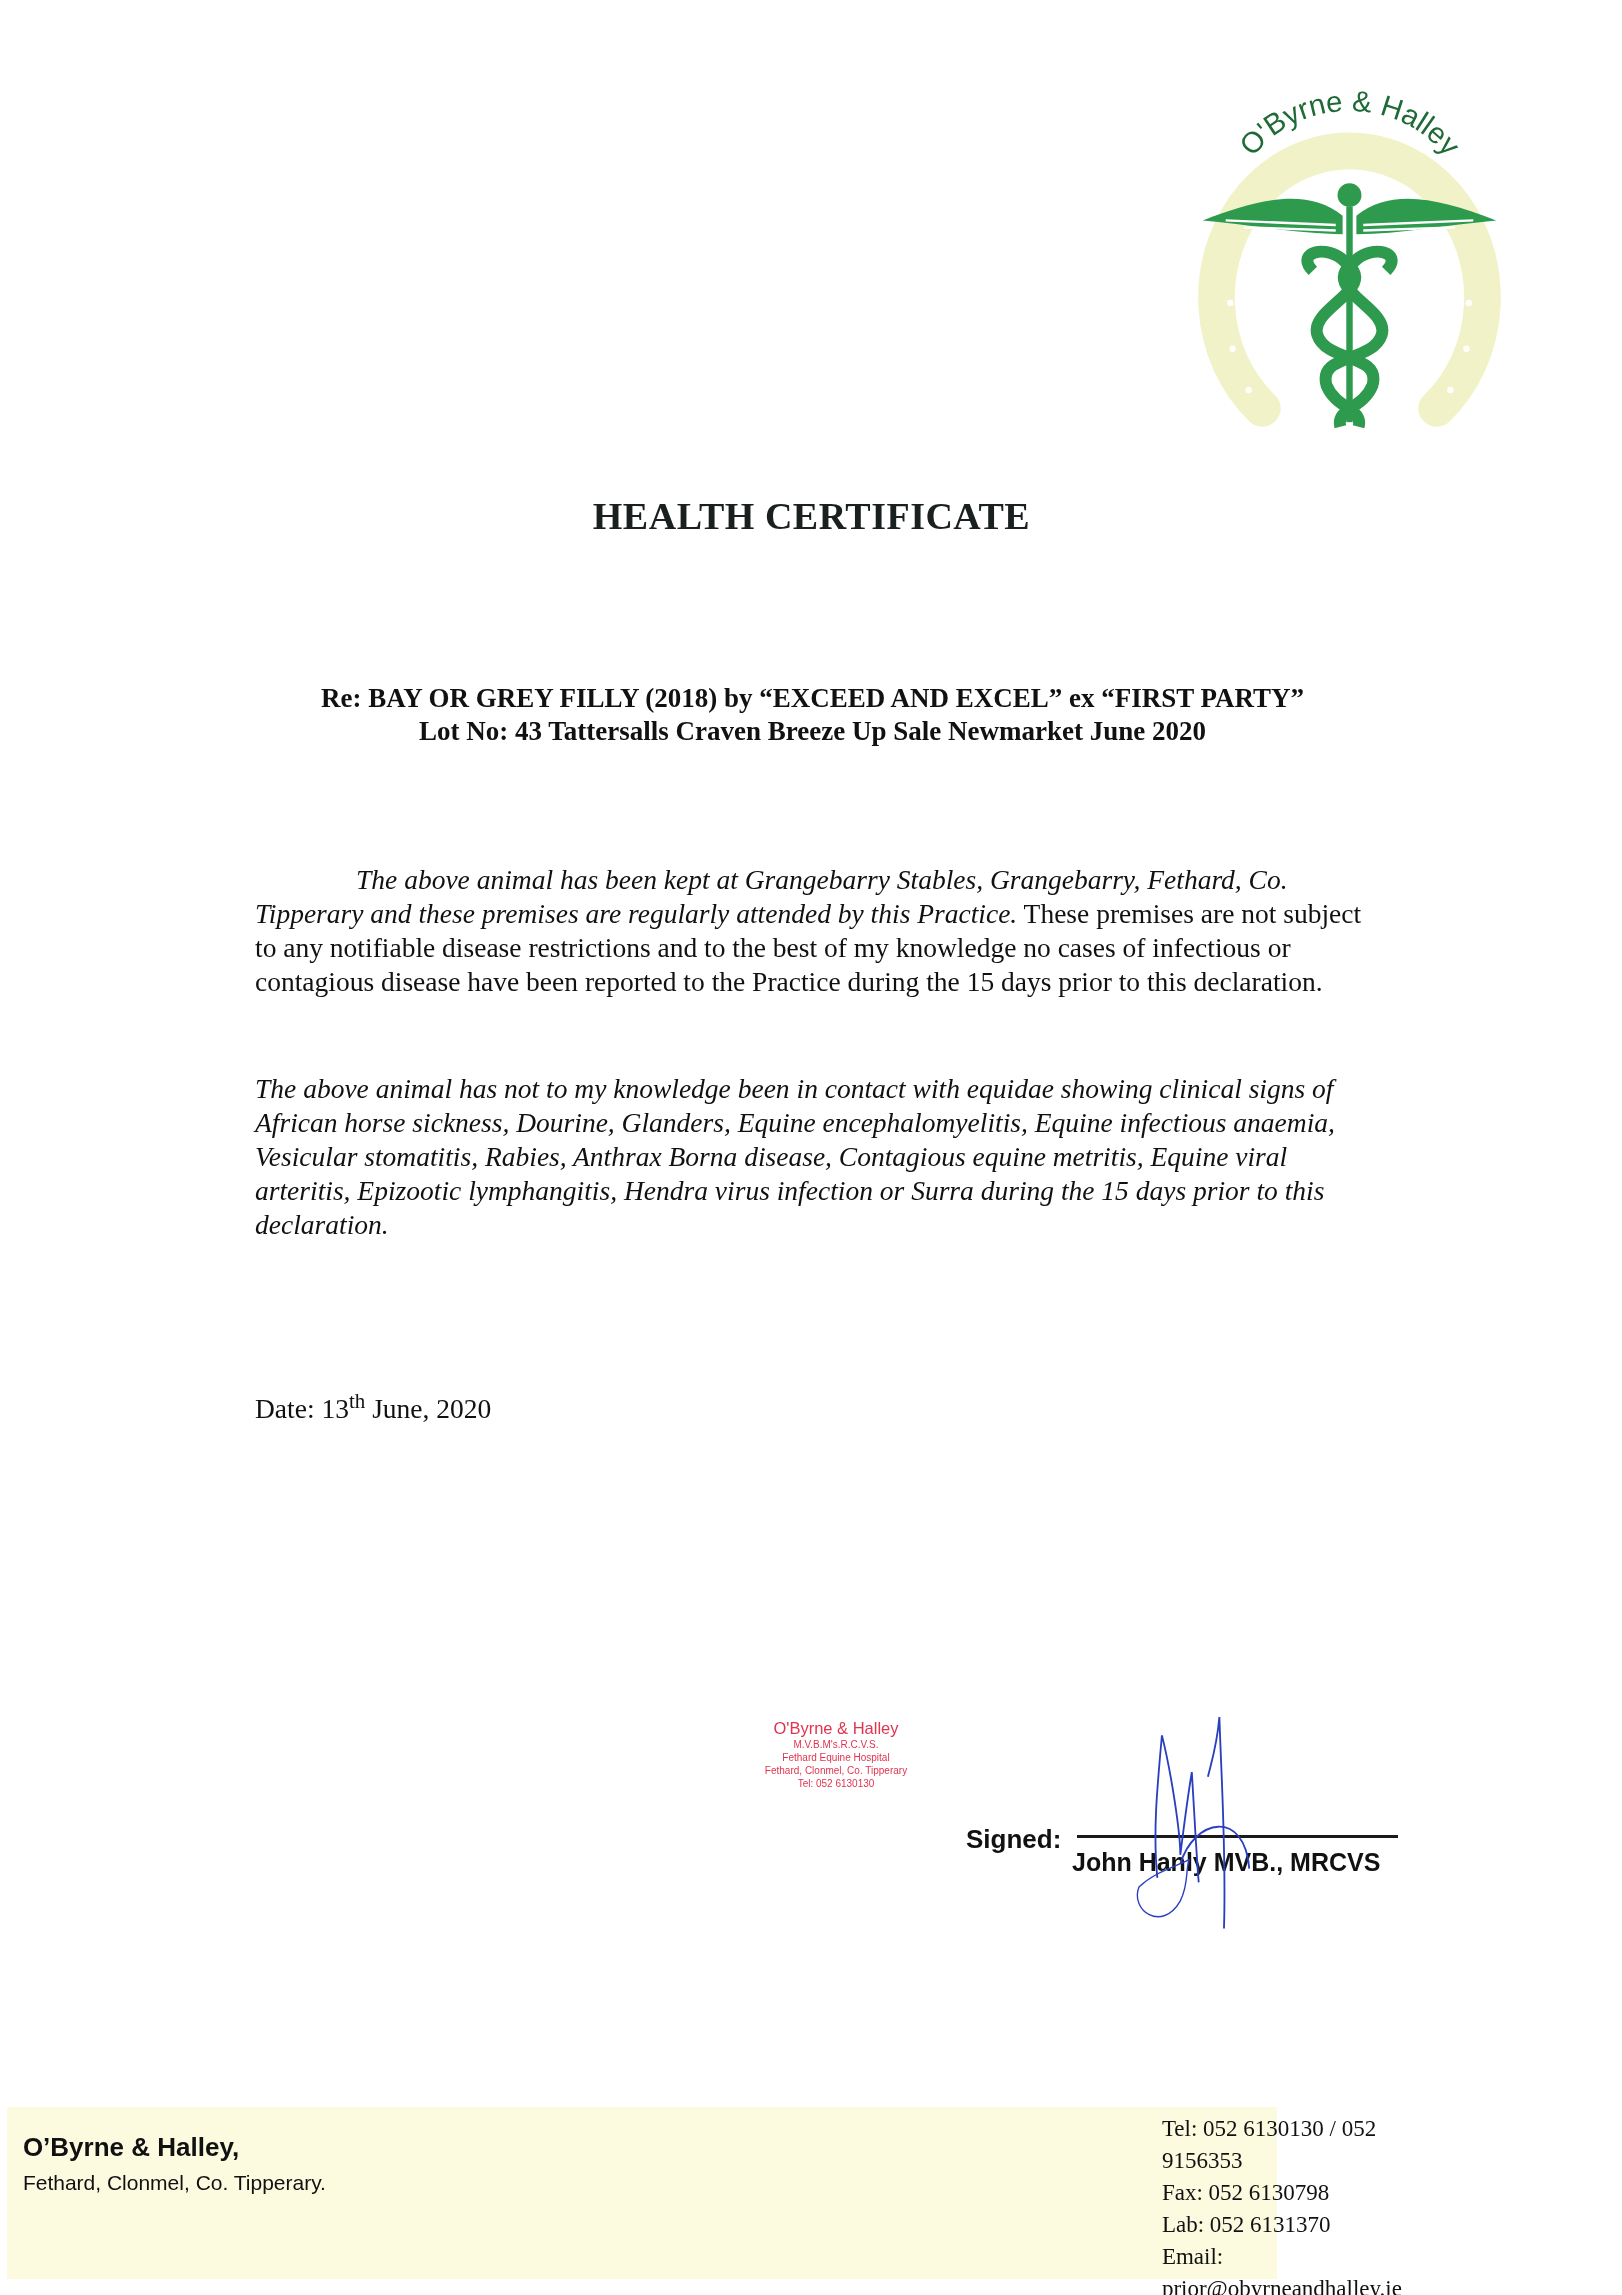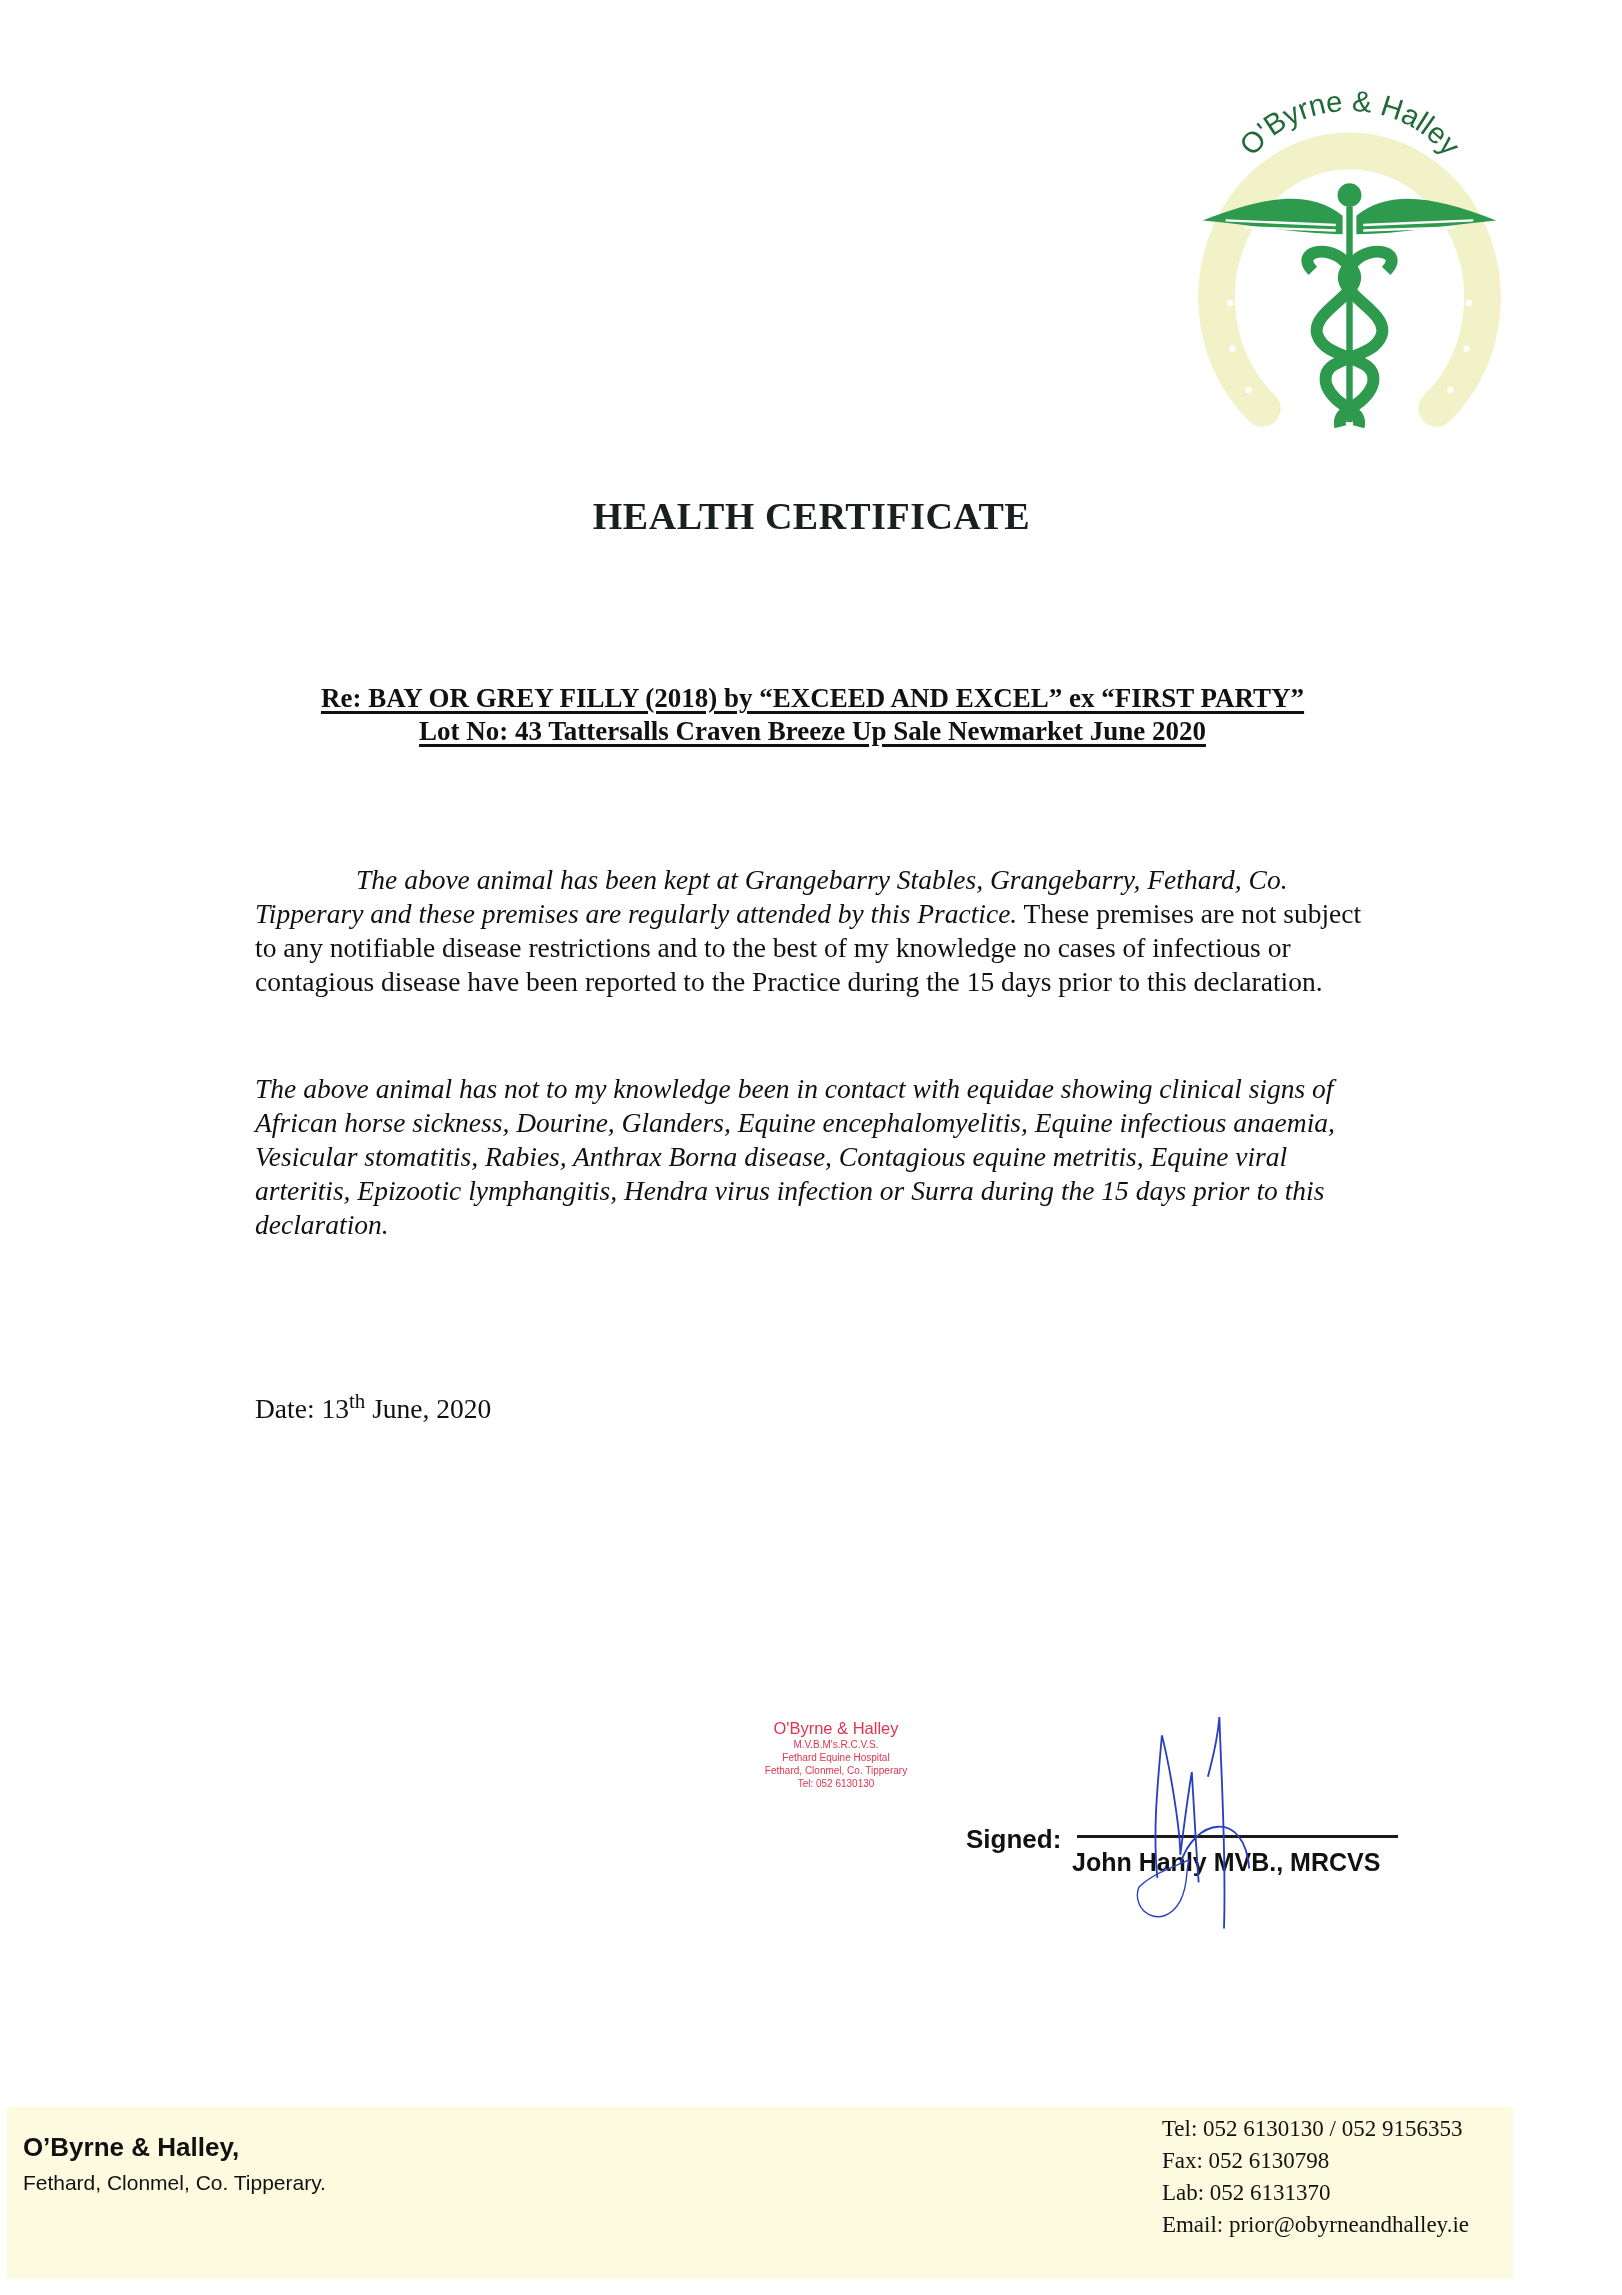--- a/index.html
+++ b/index.html
@@ -11,21 +11,21 @@
   .logo { position: absolute; left: 1189px; top: 69px; width: 321px; height: 367px; }
   .title {
     position: absolute; left: 0; width: 1623px; top: 494px;
     text-align: center; font-size: 38px; font-weight: bold; letter-spacing: 0.5px;
     color: #1a1f1f;
   }
   .re-block {
     position: absolute; left: 257px; width: 1111px; top: 682px;
     text-align: center; font-weight: bold; font-size: 27px; line-height: 33px;
   }
-  .re-block span { text-decoration: underline; text-decoration-thickness: 2.8px; text-underline-offset: 3.7px; }
+  .re-block span { text-decoration-thickness: 2.8px; text-underline-offset: 3.7px; }
   .para {
     position: absolute; left: 255px; width: 1120px;
     font-size: 27.5px; line-height: 34px;
   }
   .para1 { top: 863px; text-indent: 101px; }
   .para2 { top: 1072px; font-style: italic; }
   .it { font-style: italic; }
   .date { position: absolute; left: 255px; top: 1389px; font-size: 27.5px; }
   .date sup { font-size: 21px; }
   .stamp {
@@ -38,21 +38,21 @@
     position: absolute; left: 966px; top: 1824px; font-family: "Liberation Sans", sans-serif;
     font-weight: bold; font-size: 26px;
   }
   .sig-line { position: absolute; left: 1077px; top: 1835px; width: 321px; height: 2.8px; background: #1a1a1a; }
   .signer {
     position: absolute; left: 1072px; top: 1848px; font-family: "Liberation Sans", sans-serif;
     font-weight: bold; font-size: 25px;
   }
   .signature { position: absolute; left: 1125px; top: 1717px; width: 152px; height: 216px; }
   .footer {
-    position: absolute; left: 6.9px; top: 2107px; width: 1506px; height: 172px;
+    position: absolute; left: 6.9px; top: 2107px; width: 1270px; height: 172px;
     background: #fcfbe0;
   }
   .f-name { position: absolute; left: 16px; top: 25px; font-family: "Liberation Sans", sans-serif; font-weight: bold; font-size: 26px; }
   .f-addr { position: absolute; left: 16px; top: 64px; font-family: "Liberation Sans", sans-serif; font-size: 21px; }
   .f-contact { position: absolute; left: 1155px; top: 6px; font-size: 23px; line-height: 32px; }
 </style>
 </head>
 <body>
 
 <div class="logo">

